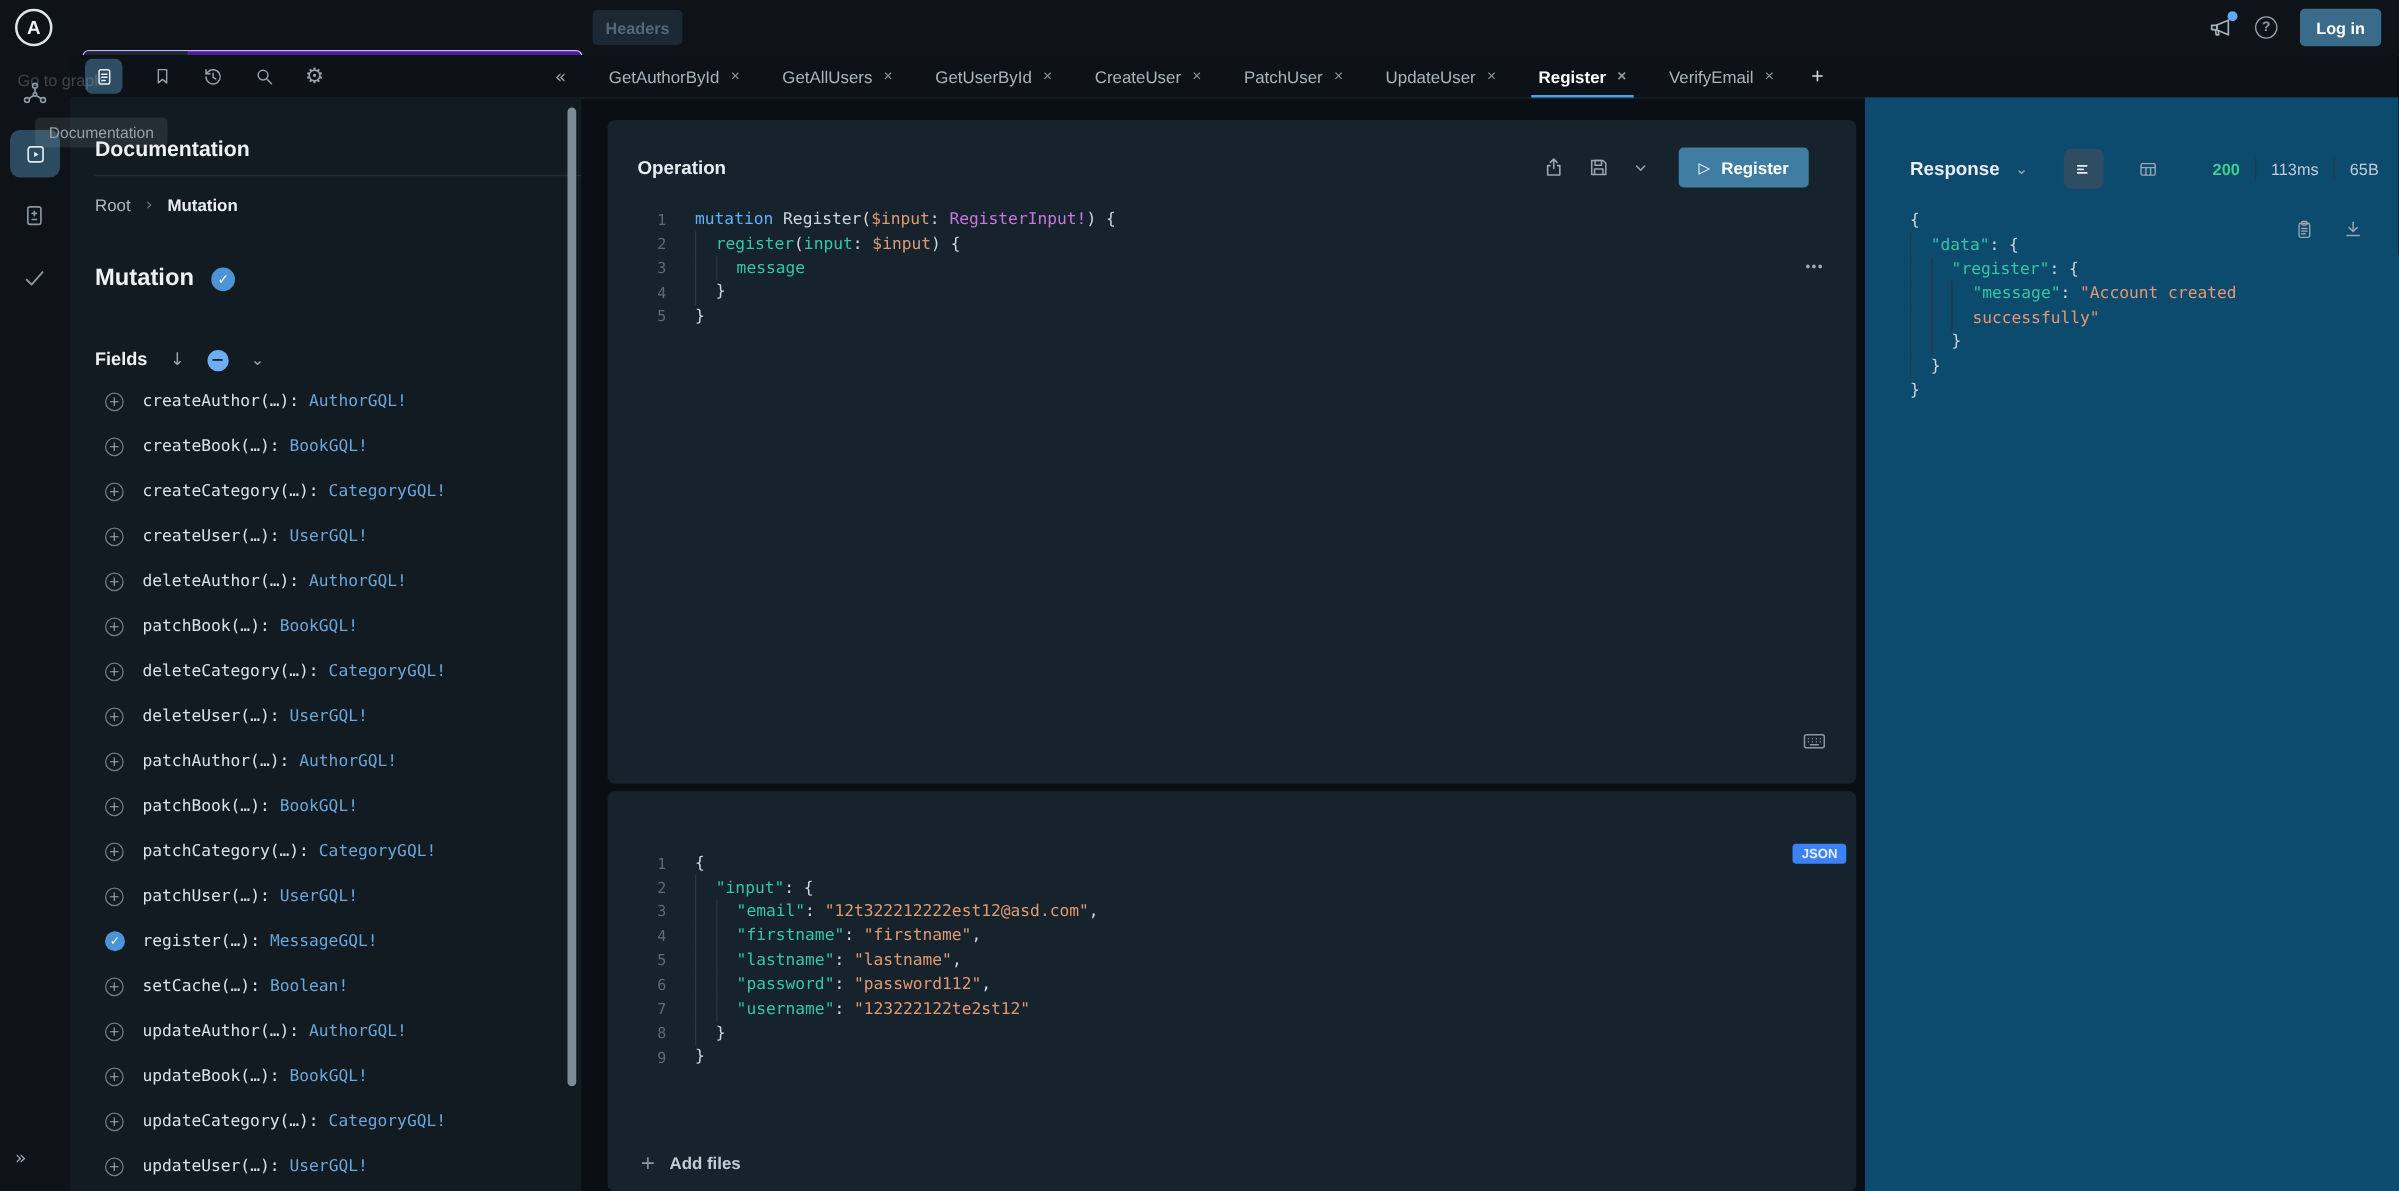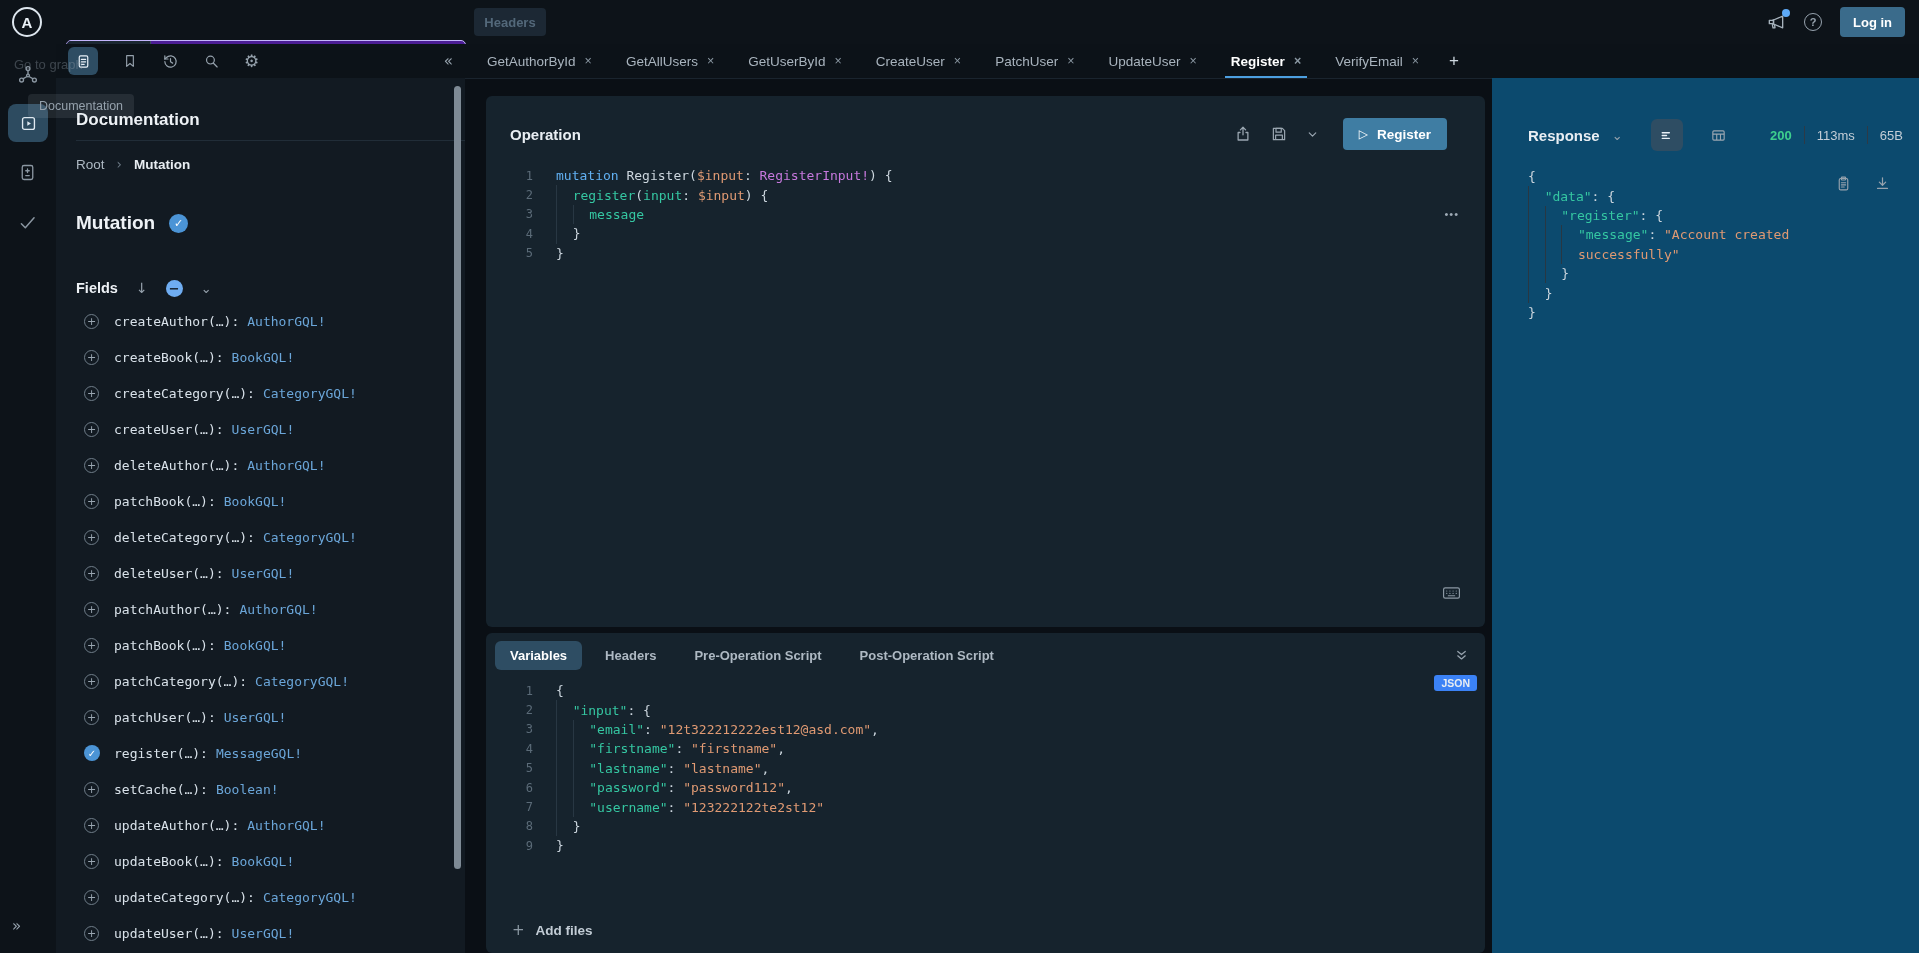--- a/index.html
+++ b/index.html
@@ -491,46 +491,20 @@
     <div class="more-dots">•••</div>
     <span class="kbd-icon">
       <svg width="19" height="16" viewBox="0 0 24 18" fill="none" stroke="currentColor" stroke-width="1.5" stroke-linecap="round">
         <rect x="2" y="2.5" width="20" height="13" rx="2"></rect>
           <path d="M6 6.5h.01M10 6.5h.01M14 6.5h.01M18 6.5h.01M6 9.5h.01M10 9.5h.01M14 9.5h.01M18 9.5h.01M8 12.5h8"></path>
       </svg>
     </span>
   </section>
 
   <section class="vars-card">
-    <div class="vars-tabbar">
-      <div style="display:flex;align-items:center;gap:8px;">
-
-          <div class="vtab active">
-            <span>Variables</span>
-          </div>
-
-          <div class="vtab">
-            <span>Headers</span>
-          </div>
-
-          <div class="vtab">
-            <span>Pre-Operation Script</span>
-          </div>
-
-          <div class="vtab">
-            <span>Post-Operation Script</span>
-          </div>
-        </div>
-      <span class="vars-collapse">
-        <svg width="15" height="15" viewBox="0 0 24 24" fill="none" stroke="currentColor" stroke-width="2" stroke-linecap="round" stroke-linejoin="round">
-          <path d="M6 5.5l6 5 6-5"></path>
-            <path d="M6 12.5l6 5 6-5"></path>
-        </svg>
-      </span>
-    </div>
     <div class="json-badge">JSON</div>
     <div class="code vars-code">
         <div class="cl"><span class="ln">1</span><span class="tk-pln">{</span></div>
         <div class="cl"><span class="ln">2</span><span class="ig"></span><span class="tk-key">"input"</span><span class="tk-pln">: {</span></div>
         <div class="cl"><span class="ln">3</span><span class="ig"></span><span class="ig"></span><span class="tk-key">"email"</span><span class="tk-pln">: </span><span class="tk-str">"12t322212222est12@asd.com"</span><span class="tk-pln">,</span></div>
         <div class="cl"><span class="ln">4</span><span class="ig"></span><span class="ig"></span><span class="tk-key">"firstname"</span><span class="tk-pln">: </span><span class="tk-str">"firstname"</span><span class="tk-pln">,</span></div>
         <div class="cl"><span class="ln">5</span><span class="ig"></span><span class="ig"></span><span class="tk-key">"lastname"</span><span class="tk-pln">: </span><span class="tk-str">"lastname"</span><span class="tk-pln">,</span></div>
         <div class="cl"><span class="ln">6</span><span class="ig"></span><span class="ig"></span><span class="tk-key">"password"</span><span class="tk-pln">: </span><span class="tk-str">"password112"</span><span class="tk-pln">,</span></div>
         <div class="cl"><span class="ln">7</span><span class="ig"></span><span class="ig"></span><span class="tk-key">"username"</span><span class="tk-pln">: </span><span class="tk-str">"123222122te2st12"</span></div>
         <div class="cl"><span class="ln">8</span><span class="ig"></span><span class="tk-pln">}</span></div>

